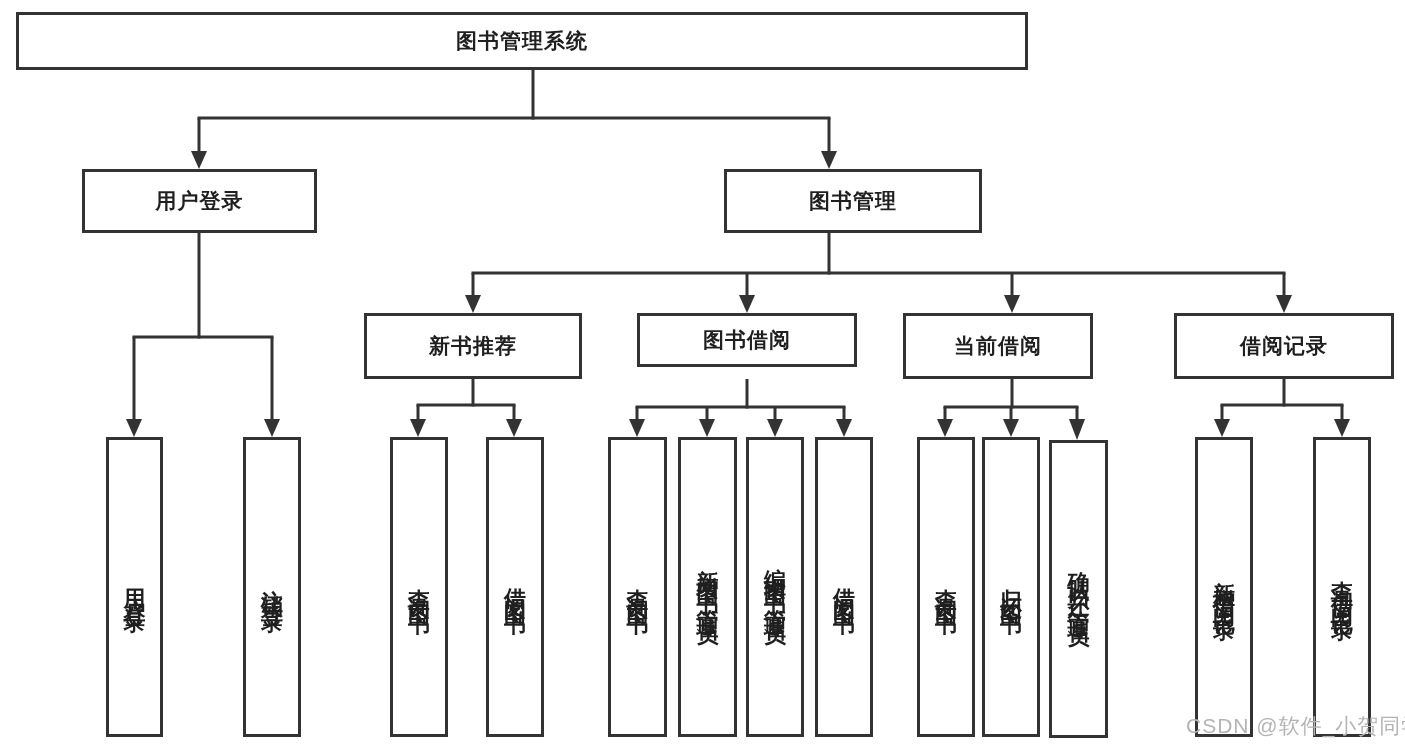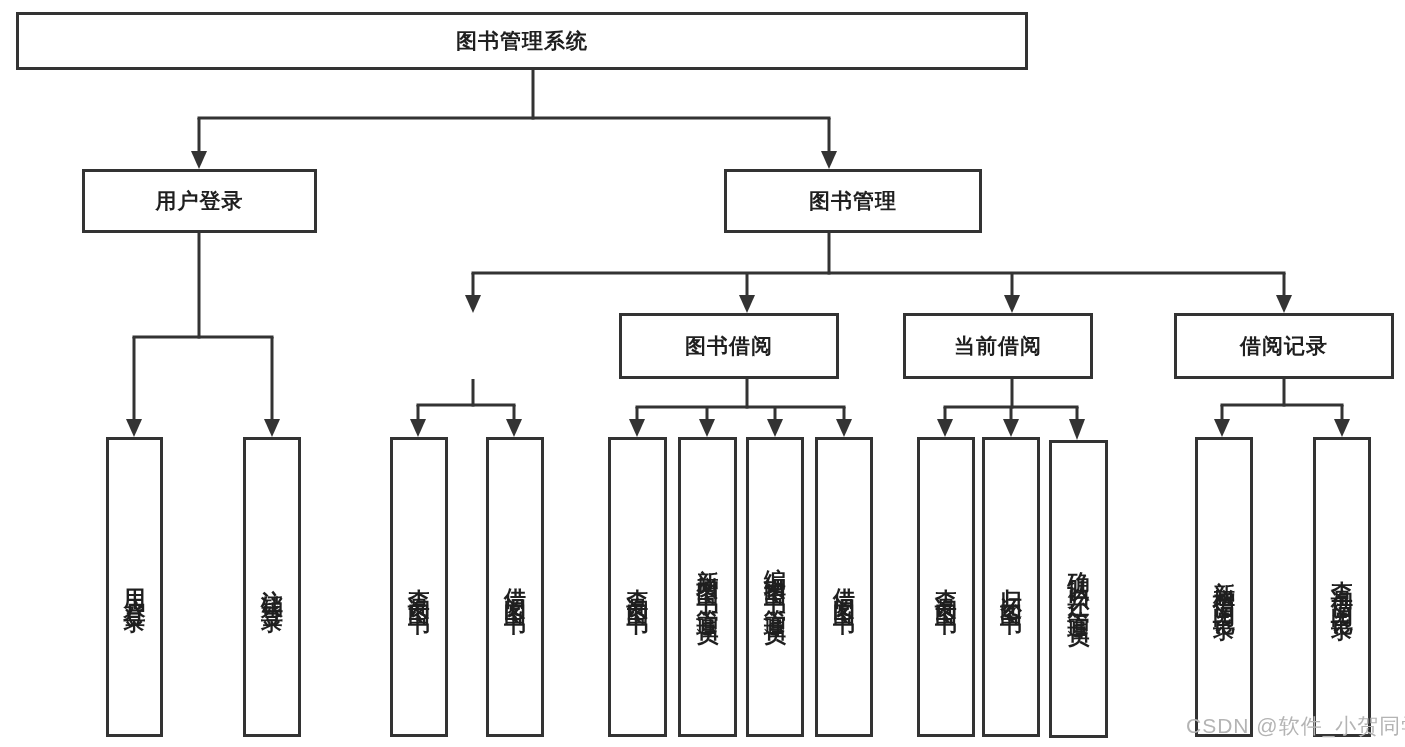--- a/index.html
+++ b/index.html
@@ -130,21 +130,22 @@
       <path d="M1214,419 H1230 L1222,437 Z"></path>
       <path d="M1334,419 H1350 L1342,437 Z"></path>
     </g>
   </svg>
 
   <div class="node hbox" style="left:16px; top:12px; width:1012px; height:58px;">图书管理系统</div>
 
   <div class="node hbox" style="left:82px; top:169px; width:235px; height:64px;">用户登录</div>
   <div class="node hbox" style="left:712px; top:169px; width:258px; height:64px;margin-left:12px;">图书管理</div>
 
-  <div class="node hbox" style="left:619px; top:313px; width:220px; height:66px;">图书借阅</div>
+  <div class="node hbox" style="left:364px; top:313px; width:218px; height:66px;">新书推荐</div>
+  <div class="node hbox" style="left:637px; top:313px; width:220px; height:54px;">图书借阅</div>
   <div class="node hbox" style="left:903px; top:313px; width:190px; height:66px;">当前借阅</div>
   <div class="node hbox" style="left:1174px; top:313px; width:220px; height:66px;">借阅记录</div>
 
   <div class="node vbox" style="left:106px; top:437px; width:57px; height:300px;">
     <span class="vtext">用户登录</span>
   </div>
   <div class="node vbox" style="left:243px; top:437px; width:58px; height:300px;">
     <span class="vtext">注销登录</span>
   </div>
 

